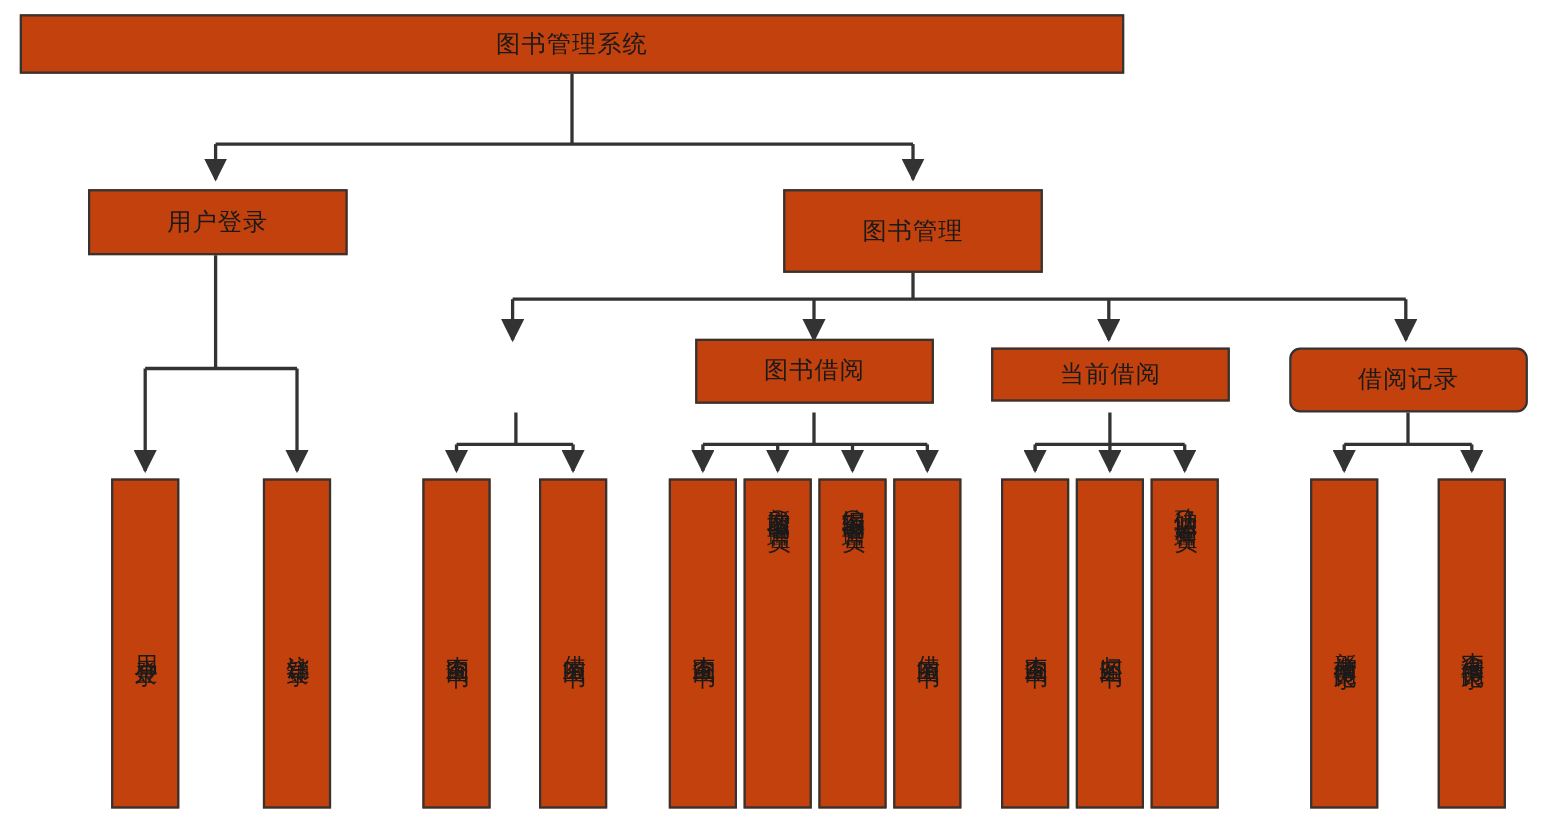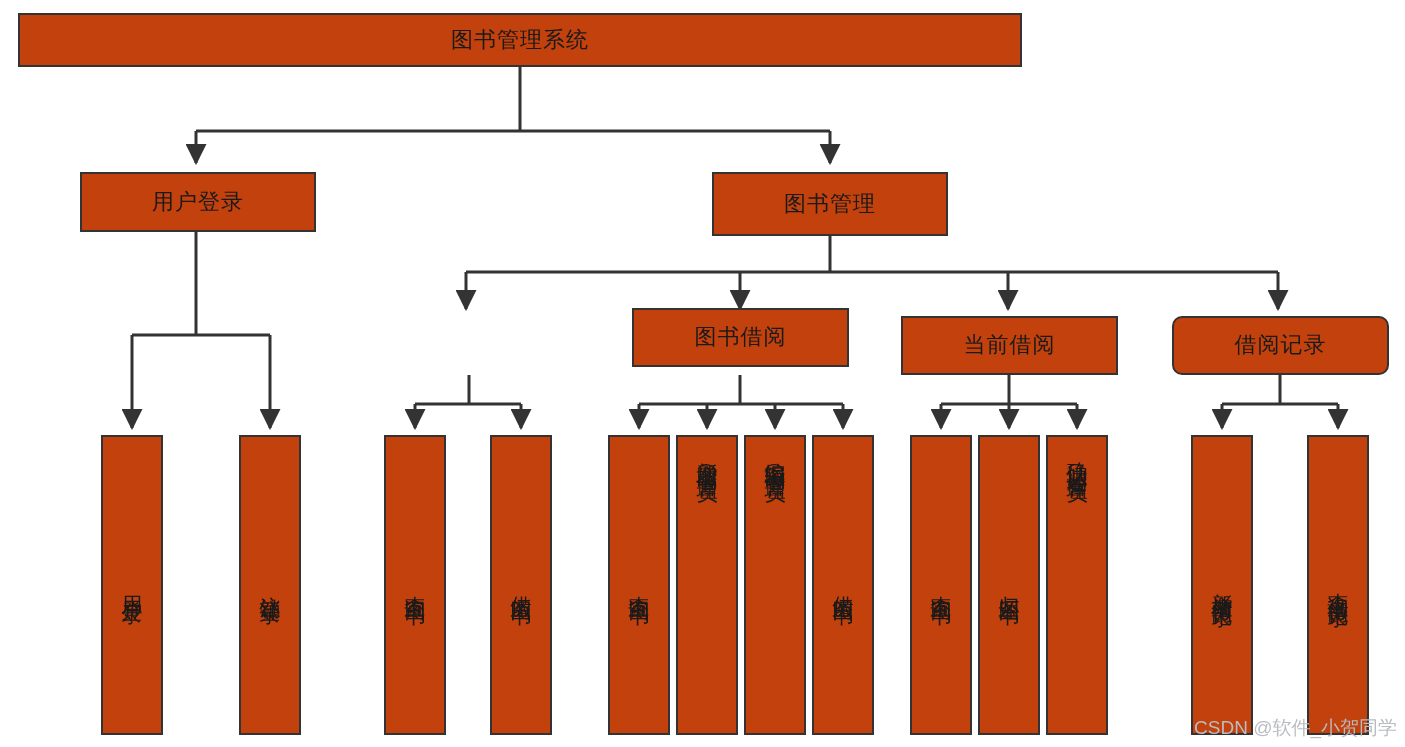--- a/index.html
+++ b/index.html
@@ -130,28 +130,28 @@
     </g>
   </svg>
 
   <div class="node-box" style="left:18px; top:13px; width:1004px; height:54px;">
     <span class="node-label-h">图书管理系统</span>
   </div>
 
   <div class="node-box" style="left:80px; top:172px; width:236px; height:60px;">
     <span class="node-label-h">用户登录</span>
   </div>
-  <div class="node-box" style="left:712px; top:172px; width:236px; height:64px;">
+  <div class="node-box" style="left:712px; top:172px; width:236px; height:76px;">
     <span class="node-label-h">图书管理</span>
   </div>
 
   <div class="node-box" style="left:632px; top:308px; width:217px; height:59px;">
     <span class="node-label-h">图书借阅</span>
   </div>
-  <div class="node-box" style="left:901px; top:316px; width:217px; height:59px;">
+  <div class="node-box" style="left:901px; top:316px; width:217px; height:49px;">
     <span class="node-label-h">当前借阅</span>
   </div>
   <div class="node-box" style="left:1172px; top:316px; width:217px; height:59px;border-radius:10px;">
     <span class="node-label-h">借阅记录</span>
   </div>
 
   <div class="node-box leaf-box center-v" style="left:101px; top:435px; width:62px; height:300px;">
     <span class="node-label-v">用户登录</span>
   </div>
   <div class="node-box leaf-box center-v" style="left:239px; top:435px; width:62px; height:300px;">
@@ -188,15 +188,14 @@
     <span class="node-label-v">确认归还（管理员）</span>
   </div>
 
   <div class="node-box leaf-box center-v" style="left:1191px; top:435px; width:62px; height:300px;">
     <span class="node-label-v">新增借阅记录</span>
   </div>
   <div class="node-box leaf-box center-v" style="left:1307px; top:435px; width:62px; height:300px;">
     <span class="node-label-v">查询借阅记录</span>
   </div>
 
-  <div class="watermark">CSDN @软件_小贺同学</div>
 
 </div>
 
 </body></html>

